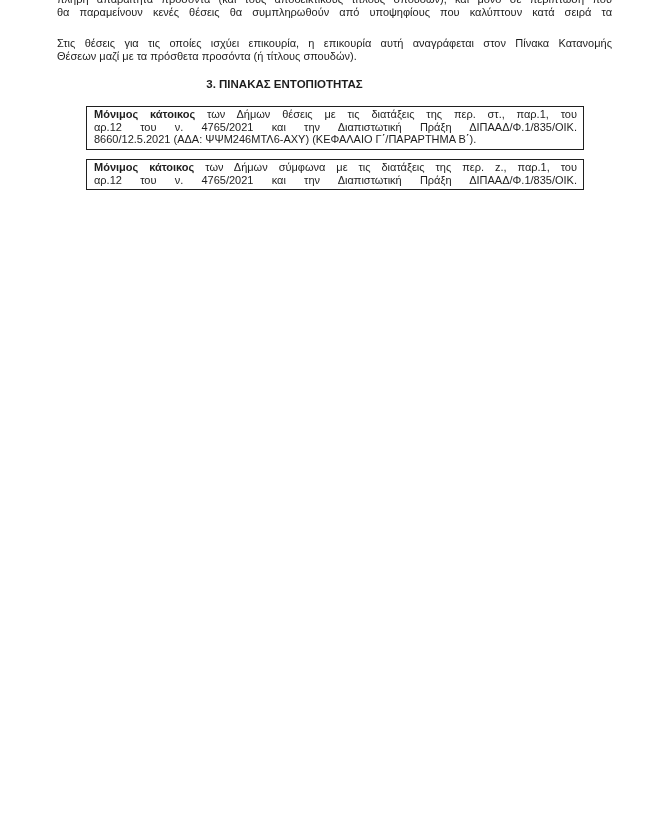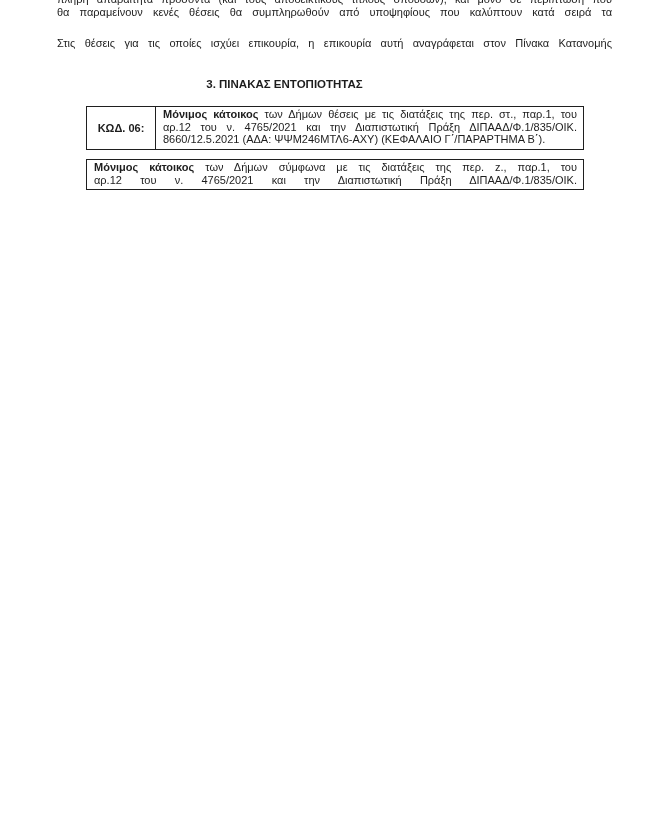--- a/index.html
+++ b/index.html
@@ -76,26 +76,26 @@
 
 <div class="page">
 
   <div class="textcol" id="para1">
     <div class="line just">πλήρη απαραίτητα προσόντα (και τους αποδεικτικούς τίτλους σπουδών), και μόνο σε περίπτωση που</div>
     <div class="line just">θα παραμείνουν κενές θέσεις θα συμπληρωθούν από υποψηφίους που καλύπτουν κατά σειρά τα</div>
   </div>
 
   <div class="textcol" id="para2">
     <div class="line just">Στις θέσεις για τις οποίες ισχύει επικουρία, η επικουρία αυτή αναγράφεται στον Πίνακα Κατανομής</div>
+    <div class="line">Θέσεων μαζί με τα πρόσθετα προσόντα (ή τίτλους σπουδών).</div>
   </div>
 
   <div class="heading">3. ΠΙΝΑΚΑΣ ΕΝΤΟΠΙΟΤΗΤΑΣ</div>
 
   <div class="kv-table" id="table-kod-06">
-    <div class="kv-key">ΚΩΔ. 06:</div>
     <div class="kv-val">
       <div class="vline just"><b>Μόνιμος κάτοικος</b><span> των Δήμων θέσεις με τις διατάξεις της περ. στ., παρ.1, του</span></div>
       <div class="vline just">αρ.12 του ν. 4765/2021 και την Διαπιστωτική Πράξη ΔΙΠΑΑΔ/Φ.1/835/ΟΙΚ.</div>
       <div class="vline">8660/12.5.2021 (ΑΔΑ: ΨΨΜ246ΜΤΛ6-ΑΧΥ) (ΚΕΦΑΛΑΙΟ Γ΄/ΠΑΡΑΡΤΗΜΑ Β΄).</div>
     </div>
   </div>
 
   <div class="kv-table" id="table-kod-07">
     <div class="kv-val">
       <div class="vline just"><b>Μόνιμος κάτοικος</b><span> των Δήμων σύμφωνα με τις διατάξεις της περ. z., παρ.1, του</span></div>

